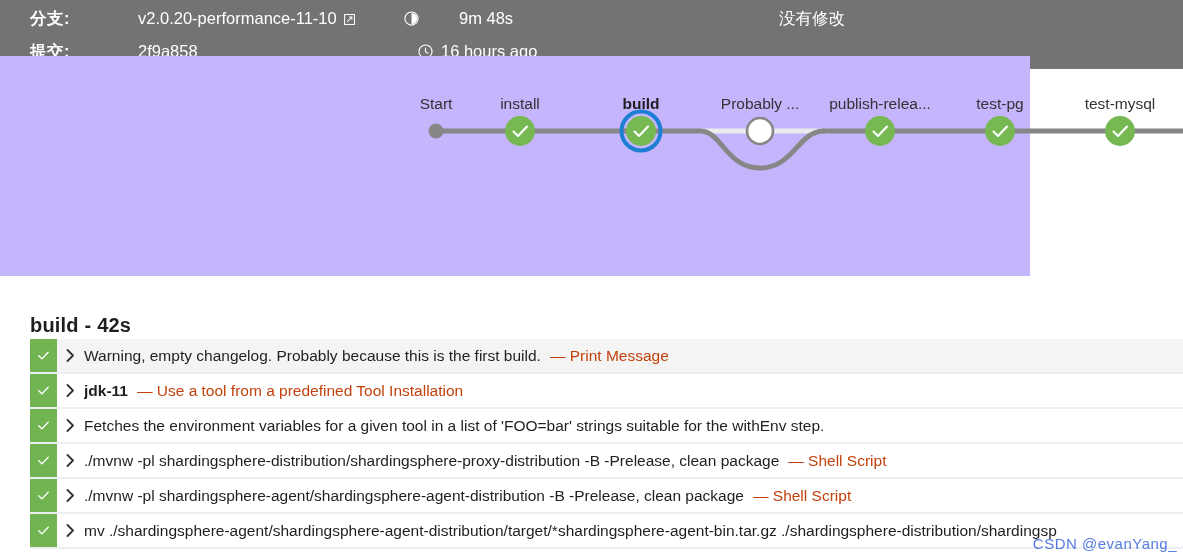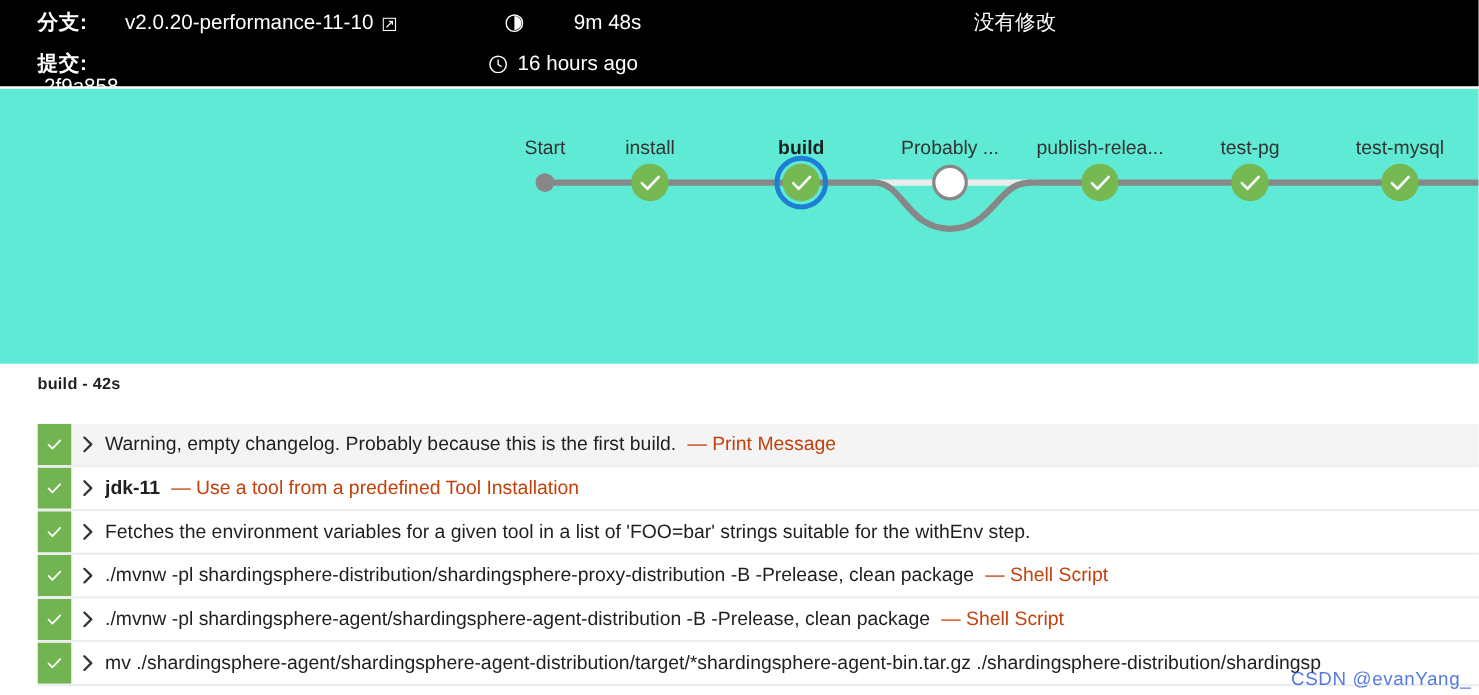--- a/index.html
+++ b/index.html
@@ -9,39 +9,39 @@
     overflow: hidden;
     background: #ffffff;
     font-family: "Liberation Sans", "DejaVu Sans", sans-serif;
   }
   #app { position: relative; width: 1183px; height: 556px; background:#fff; }
 
   
   .header {
     position: absolute; left: 0; top: 0;
     width: 1183px; height: 69px;
-    background: #000000;
+    background: #737373;
     color: #ffffff;
   }
   .hdr-row {
     position: absolute;
     display: flex;
     align-items: center;
     white-space: nowrap;
     font-size: 16.5px;
     line-height: 18px;
   }
   .hdr-label {
     font-weight: bold;
     letter-spacing: .5px;
     margin-right: 18px;
     width: 52px;
     display: inline-block;
   }
-  .hdr-value { font-weight: normal; }
+  .hdr-value { font-weight: normal; margin-left: 38px; }
   .hdr-link {
     color:#ffffff; text-decoration: none;
   }
   .ext-icon {
     display:inline-block;
     width: 11px; height: 11px;
     margin-left: 7px;
     position: relative;
     top: 1px;
   }
@@ -53,40 +53,40 @@
     margin-right: 8px;
     position: relative;
     top: 0px;
     flex: 0 0 auto;
   }
   .mini-icon svg { display:block; }
 
   
   .graph {
     position: absolute;
-    left: 0; top: 71px;
-    width: 1183px; height: 220px;
-    background: #5eead4;
+    left: 0; top: 56px;
+    width: 1030px; height: 220px;
+    background: #c4b5fd;
   }
   .graph svg { display:block; }
   .stage-label {
     position: absolute;
     font-size: 15.5px;
     color: #333333;
     white-space: nowrap;
     transform: translateX(-50%);
     top: 39px;
   }
   .stage-label.current { font-weight: bold; color: #1f1f1f; }
 
   
   .steps-title {
     position: absolute;
-    left: 30px; top: 299px;
-    font-size: 13px;
+    left: 30px; top: 314px;
+    font-size: 20px;
     font-weight: bold;
     color: #1f1f1f;
     letter-spacing: .2px;
   }
   .steps-list {
     position: absolute;
     left: 30px; top: 339px;
     width: 1175px;
   }
   .step-row {
@@ -156,36 +156,36 @@
       <a class="hdr-link hdr-value" href="#">v2.0.20-performance-11-10</a>
       <span class="ext-icon">
         <svg width="11" height="11" viewBox="0 0 12 12">
           <rect x="0.6" y="0.6" width="10.8" height="10.8" fill="none" stroke="#ffffff" stroke-width="1.1"></rect>
           <path d="M3.4 8.6 L8.3 3.7" stroke="#ffffff" stroke-width="1.1" fill="none"></path>
           <path d="M5.6 3.4 L8.6 3.4 L8.6 6.4" stroke="#ffffff" stroke-width="1.1" fill="none"></path>
         </svg>
       </span>
     </div>
 
-    <div class="hdr-row" style="left:30px; top:42px;flex-direction:column;">
+    <div class="hdr-row" style="left:30px; top:42px;">
       <span class="hdr-label">提交:</span>
       <span class="hdr-value">2f9a858</span>
     </div>
 
     <div class="hdr-row" style="left:404px; top:9px;gap:32px;">
       <span class="mini-icon">
         <svg width="15" height="15" viewBox="0 0 16 16">
           <circle cx="8" cy="8" r="7" fill="none" stroke="#ffffff" stroke-width="1.2"></circle>
           <path d="M8 2 A6 6 0 0 1 8 14 Z" fill="#ffffff"></path>
         </svg>
       </span>
       <span>9m 48s</span>
     </div>
 
-    <div class="hdr-row" style="left:391px; top:42px;">
+    <div class="hdr-row" style="left:418px; top:42px;text-decoration:underline;">
       <span class="mini-icon">
         <svg width="15" height="15" viewBox="0 0 16 16">
           <circle cx="8" cy="8" r="7" fill="none" stroke="#ffffff" stroke-width="1.2"></circle>
           <path d="M8 4.2 L8 8.2 L10.6 9.8" fill="none" stroke="#ffffff" stroke-width="1.2" stroke-linecap="round"></path>
         </svg>
       </span>
       <span>16 hours ago</span>
     </div>
 
     <div class="hdr-row" style="left:779px; top:9px;">

